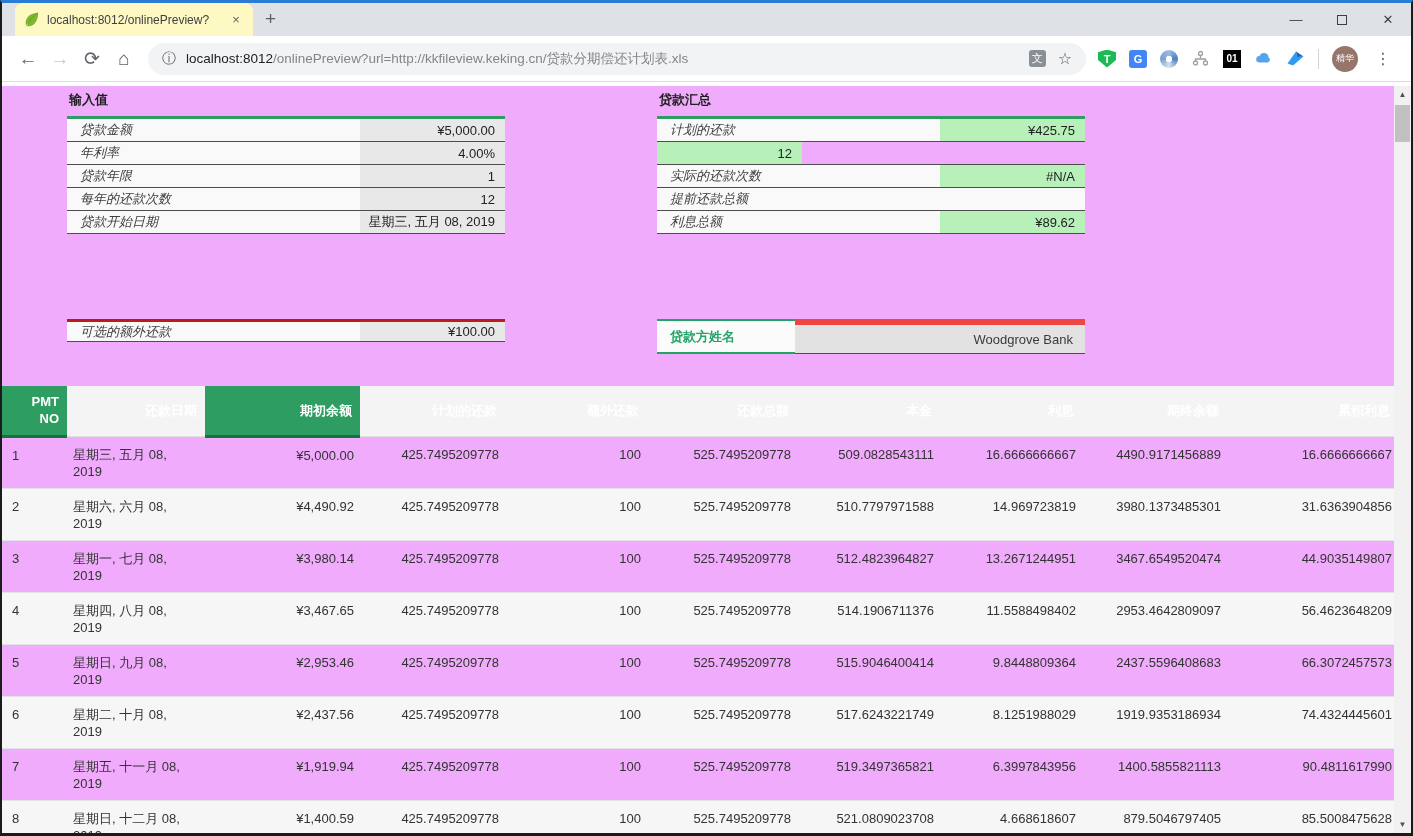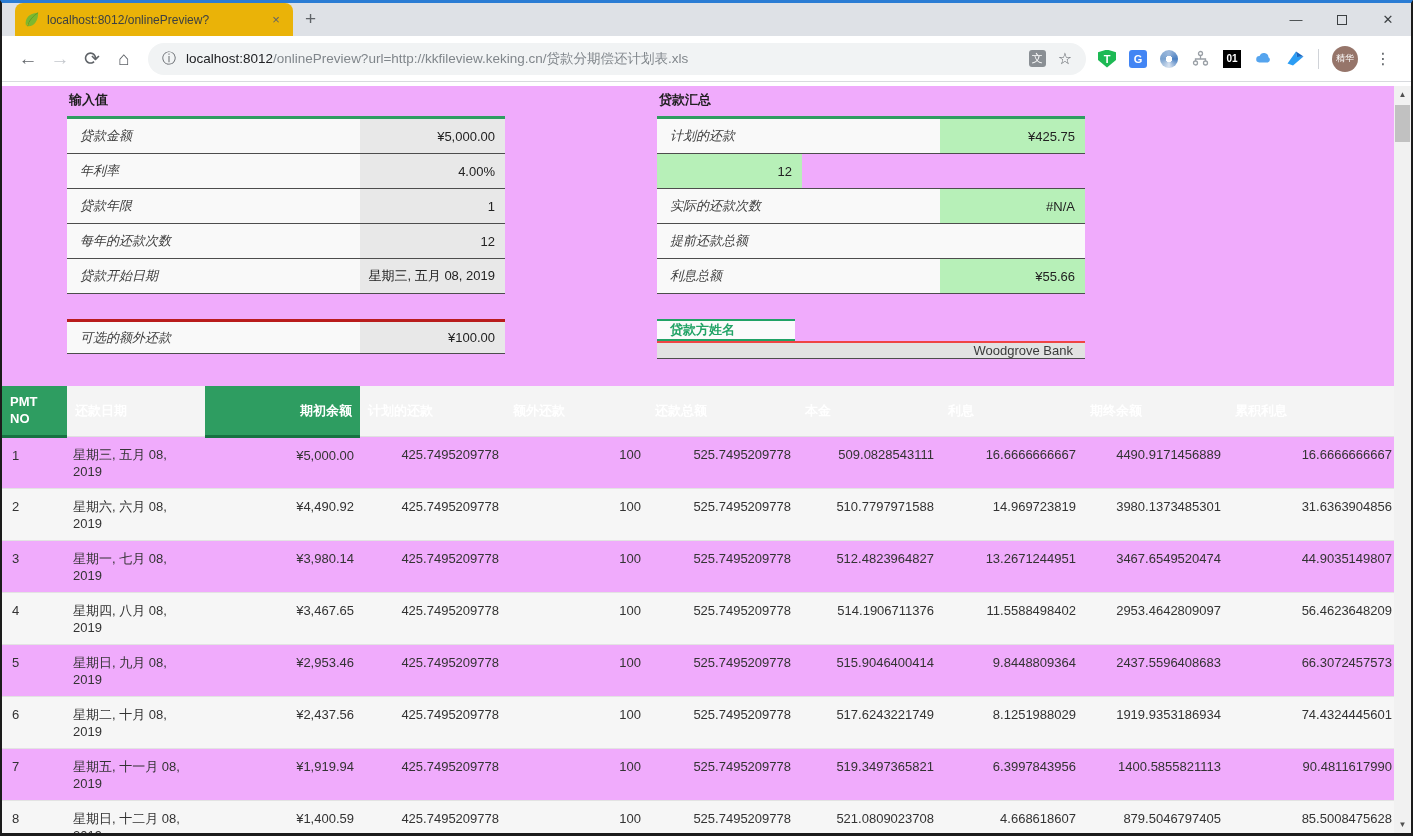--- a/index.html
+++ b/index.html
@@ -5,21 +5,21 @@
   * { margin:0; padding:0; box-sizing:border-box; }
   html,body { background:#fff; }
   body { font-family:"Liberation Sans","DejaVu Sans",sans-serif; }
 
   .window { position:relative; width:1413px; height:836px; overflow:hidden; background:#fff;
             border-left:2px solid #1b1b1b; border-right:2px solid #1b1b1b; border-bottom:3px solid #1b1b1b;
             border-top:3px solid #2a7cd4; }
 
   
   .titlebar { position:relative; height:33px; background:#dee1e6; display:flex; align-items:flex-end; }
-  .tab { margin-left:13px; width:278px; height:33px; background:#eab308; border-radius:8px 8px 0 0;
+  .tab { margin-left:13px; width:238px; height:33px; background:#fef9c3; border-radius:8px 8px 0 0;
          display:flex; align-items:center; padding:0 8px; }
   .favicon { width:17px; height:17px; flex:0 0 auto; }
   .tab-title { flex:1; font-size:12px; color:#3c4043; white-space:nowrap; overflow:hidden; margin:0 7px; }
   .tab-close { color:#5f6368; font-size:13px; width:18px; height:18px; line-height:18px; text-align:center; border-radius:50%; }
   .newtab { color:#5f6368; font-size:19px; font-weight:400; margin:0 0 6px 12px; }
   .win-controls { position:absolute; top:0; right:0; height:33px; display:flex; }
   .win-btn { width:46px; height:33px; display:flex; align-items:center; justify-content:center; color:#3c4043; font-size:13px; }
   .maxbox { width:10px; height:10px; border:1.5px solid #3c4043; display:inline-block; }
 
   
@@ -53,37 +53,37 @@
             display:flex; align-items:center; justify-content:center; letter-spacing:0; }
   .menu-dots { font-size:16px; color:#5f6368; padding:0 4px; }
 
   
   .page { position:absolute; top:83px; left:0; right:0; bottom:0; background:#f0abfc; }
   .sheet { position:absolute; top:0; left:0; right:17px; bottom:0; overflow:hidden; font-size:13px; color:#333; }
 
   .section { position:absolute; }
   .section-title { font-weight:bold; font-size:13px; color:#1f1f1f; padding:4px 0 7px 2px; }
   .green-rule { height:3px; background:#2e9d61; }
-  .kv-row { display:flex; height:35px; border-bottom:1px solid #4d4d4d; }
+  .kv-row { display:flex; height:23px; border-bottom:1px solid #4d4d4d; }
   .kv-label { flex:1; display:flex; align-items:center; background:#f9f9f9; font-style:italic; color:#3d3d3d; padding-left:13px; }
   .kv-value { width:145px; display:flex; align-items:center; justify-content:flex-end; background:#e8e8e8; padding-right:10px; color:#222; }
   .summary .kv-value { background:#b7f0b8; }
   .standalone { border-top:3px solid #b91c1c; }
 
   .lender-row { position:absolute; display:flex; height:35px; width:428px; }
   .lender-label { width:138px; background:#fbfbfb; color:#21a366; font-weight:bold; font-size:13px;
                   border-top:2px solid #21a366; border-bottom:2px solid #21a366;
                   display:flex; align-items:center; padding-left:13px; }
-  .lender-value { flex:1; background:#e2e2e2; border-top:2px solid #ef4444; border-bottom:1px solid #4d4d4d;
+  .lender-value { flex:1; background:#e2e2e2; border-top:6px solid #ef4444; border-bottom:1px solid #4d4d4d;
                   display:flex; align-items:center; justify-content:flex-end; padding-right:12px; color:#3a3a3a; }
 
   
   .schedule { position:absolute; left:0; top:300px; width:1396px; }
   table { border-collapse:collapse; width:1396px; table-layout:fixed; font-size:13px; }
-  thead th { height:50px; font-weight:bold; color:#fff; text-align:left; padding:0 8px; vertical-align:middle; line-height:17px; }
+  thead th { height:50px; font-weight:bold; color:#fff; text-align:right; padding:0 8px; vertical-align:middle; line-height:17px; }
   th.hl { background:#f4f4f4; border-bottom:1px solid #e0e0e0; }
   th.hg { background:#2e9d61; border-bottom:3px solid #177242; }
   th.right { text-align:right; }
   tbody td { vertical-align:top; padding:9px 8px 8px 8px; line-height:17px; border-bottom:1px solid #e3e3e3; color:#333; }
   tbody tr:nth-child(even) { background:#f6f6f6; }
   td.c-no { padding-left:10px; }
   td.c-date { padding-left:6px; }
   td.c-num { text-align:right; padding-right:6px; }
 
   
@@ -213,33 +213,33 @@
               <div class="kv-label">实际的还款次数</div>
               <div class="kv-value">#N/A</div>
             </div>
 
             <div class="kv-row">
               <div class="kv-label">提前还款总额</div>
             </div>
 
             <div class="kv-row">
               <div class="kv-label">利息总额</div>
-              <div class="kv-value">¥55.66</div>
+              <div class="kv-value">¥89.62</div>
             </div>
           </div>
       </div>
 
       <div class="section" style="left:65px; top:233px; width:438px;">
         <div class="kv-row standalone">
           <div class="kv-label">可选的额外还款</div>
           <div class="kv-value">¥100.00</div>
         </div>
       </div>
 
-      <div class="lender-row" style="left:655px; top:233px;flex-direction:column;">
+      <div class="lender-row" style="left:655px; top:233px;">
         <div class="lender-label">贷款方姓名</div>
         <div class="lender-value">Woodgrove Bank</div>
       </div>
 
       <div class="schedule">
         <table>
           <colgroup>
             <col style="width:65px">
               <col style="width:138px">
               <col style="width:155px">

